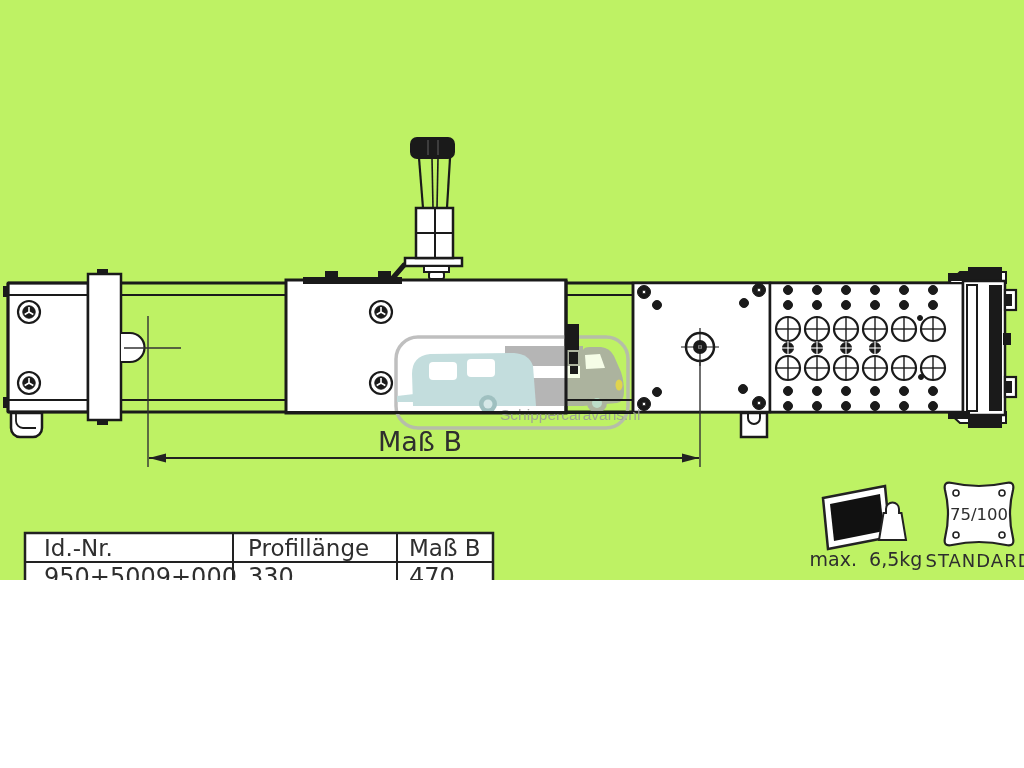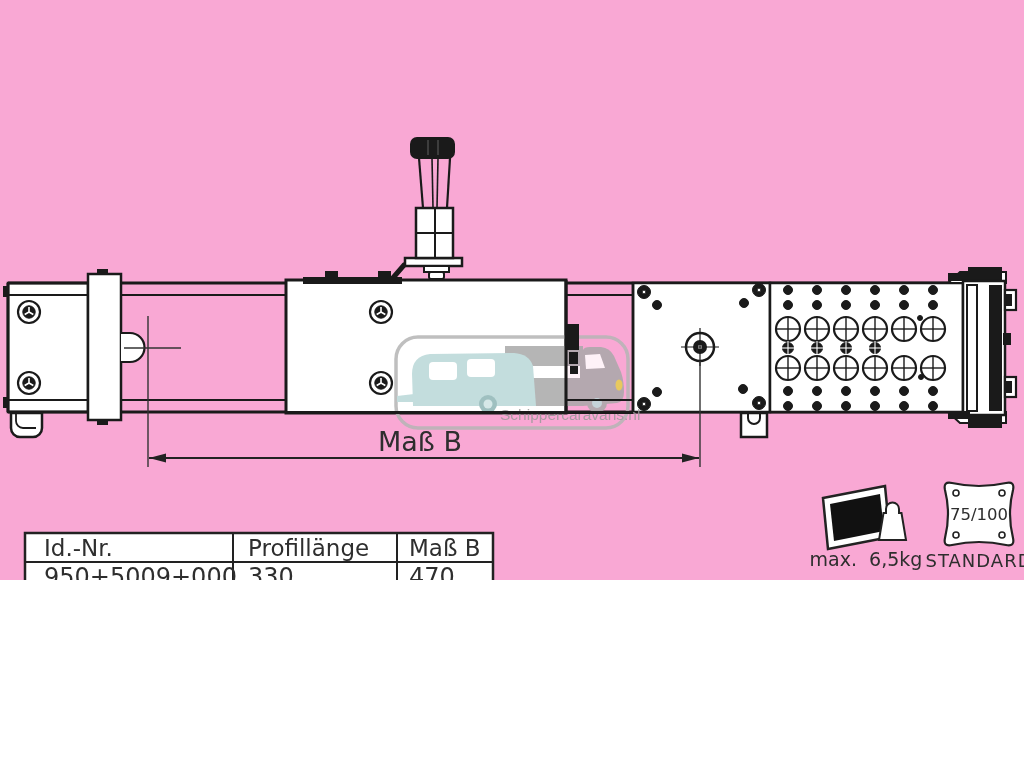--- a/index.html
+++ b/index.html
@@ -1,16 +1,16 @@
 <!DOCTYPE html>
 <html><head>
 <meta charset="utf-8">
 <style>
   html,body{margin:0;padding:0;background:#ffffff;}
-  #page{position:relative;width:1024px;height:580px;background:#f9a8d4;overflow:hidden;}
+  #page{position:relative;width:1024px;height:580px;background:#bef264;overflow:hidden;}
   svg{display:block;}
   text{font-family:"DejaVu Sans",sans-serif;}
   .tech-text{fill:#2e2e2e;}
   .footer-text{font-family:"Liberation Sans",sans-serif;fill:#222222;}
   .wm-text{fill:#9b9b9b;font-family:"Liberation Sans",sans-serif;}
 </style>
 </head>
 <body>
 
 <div id="page">

